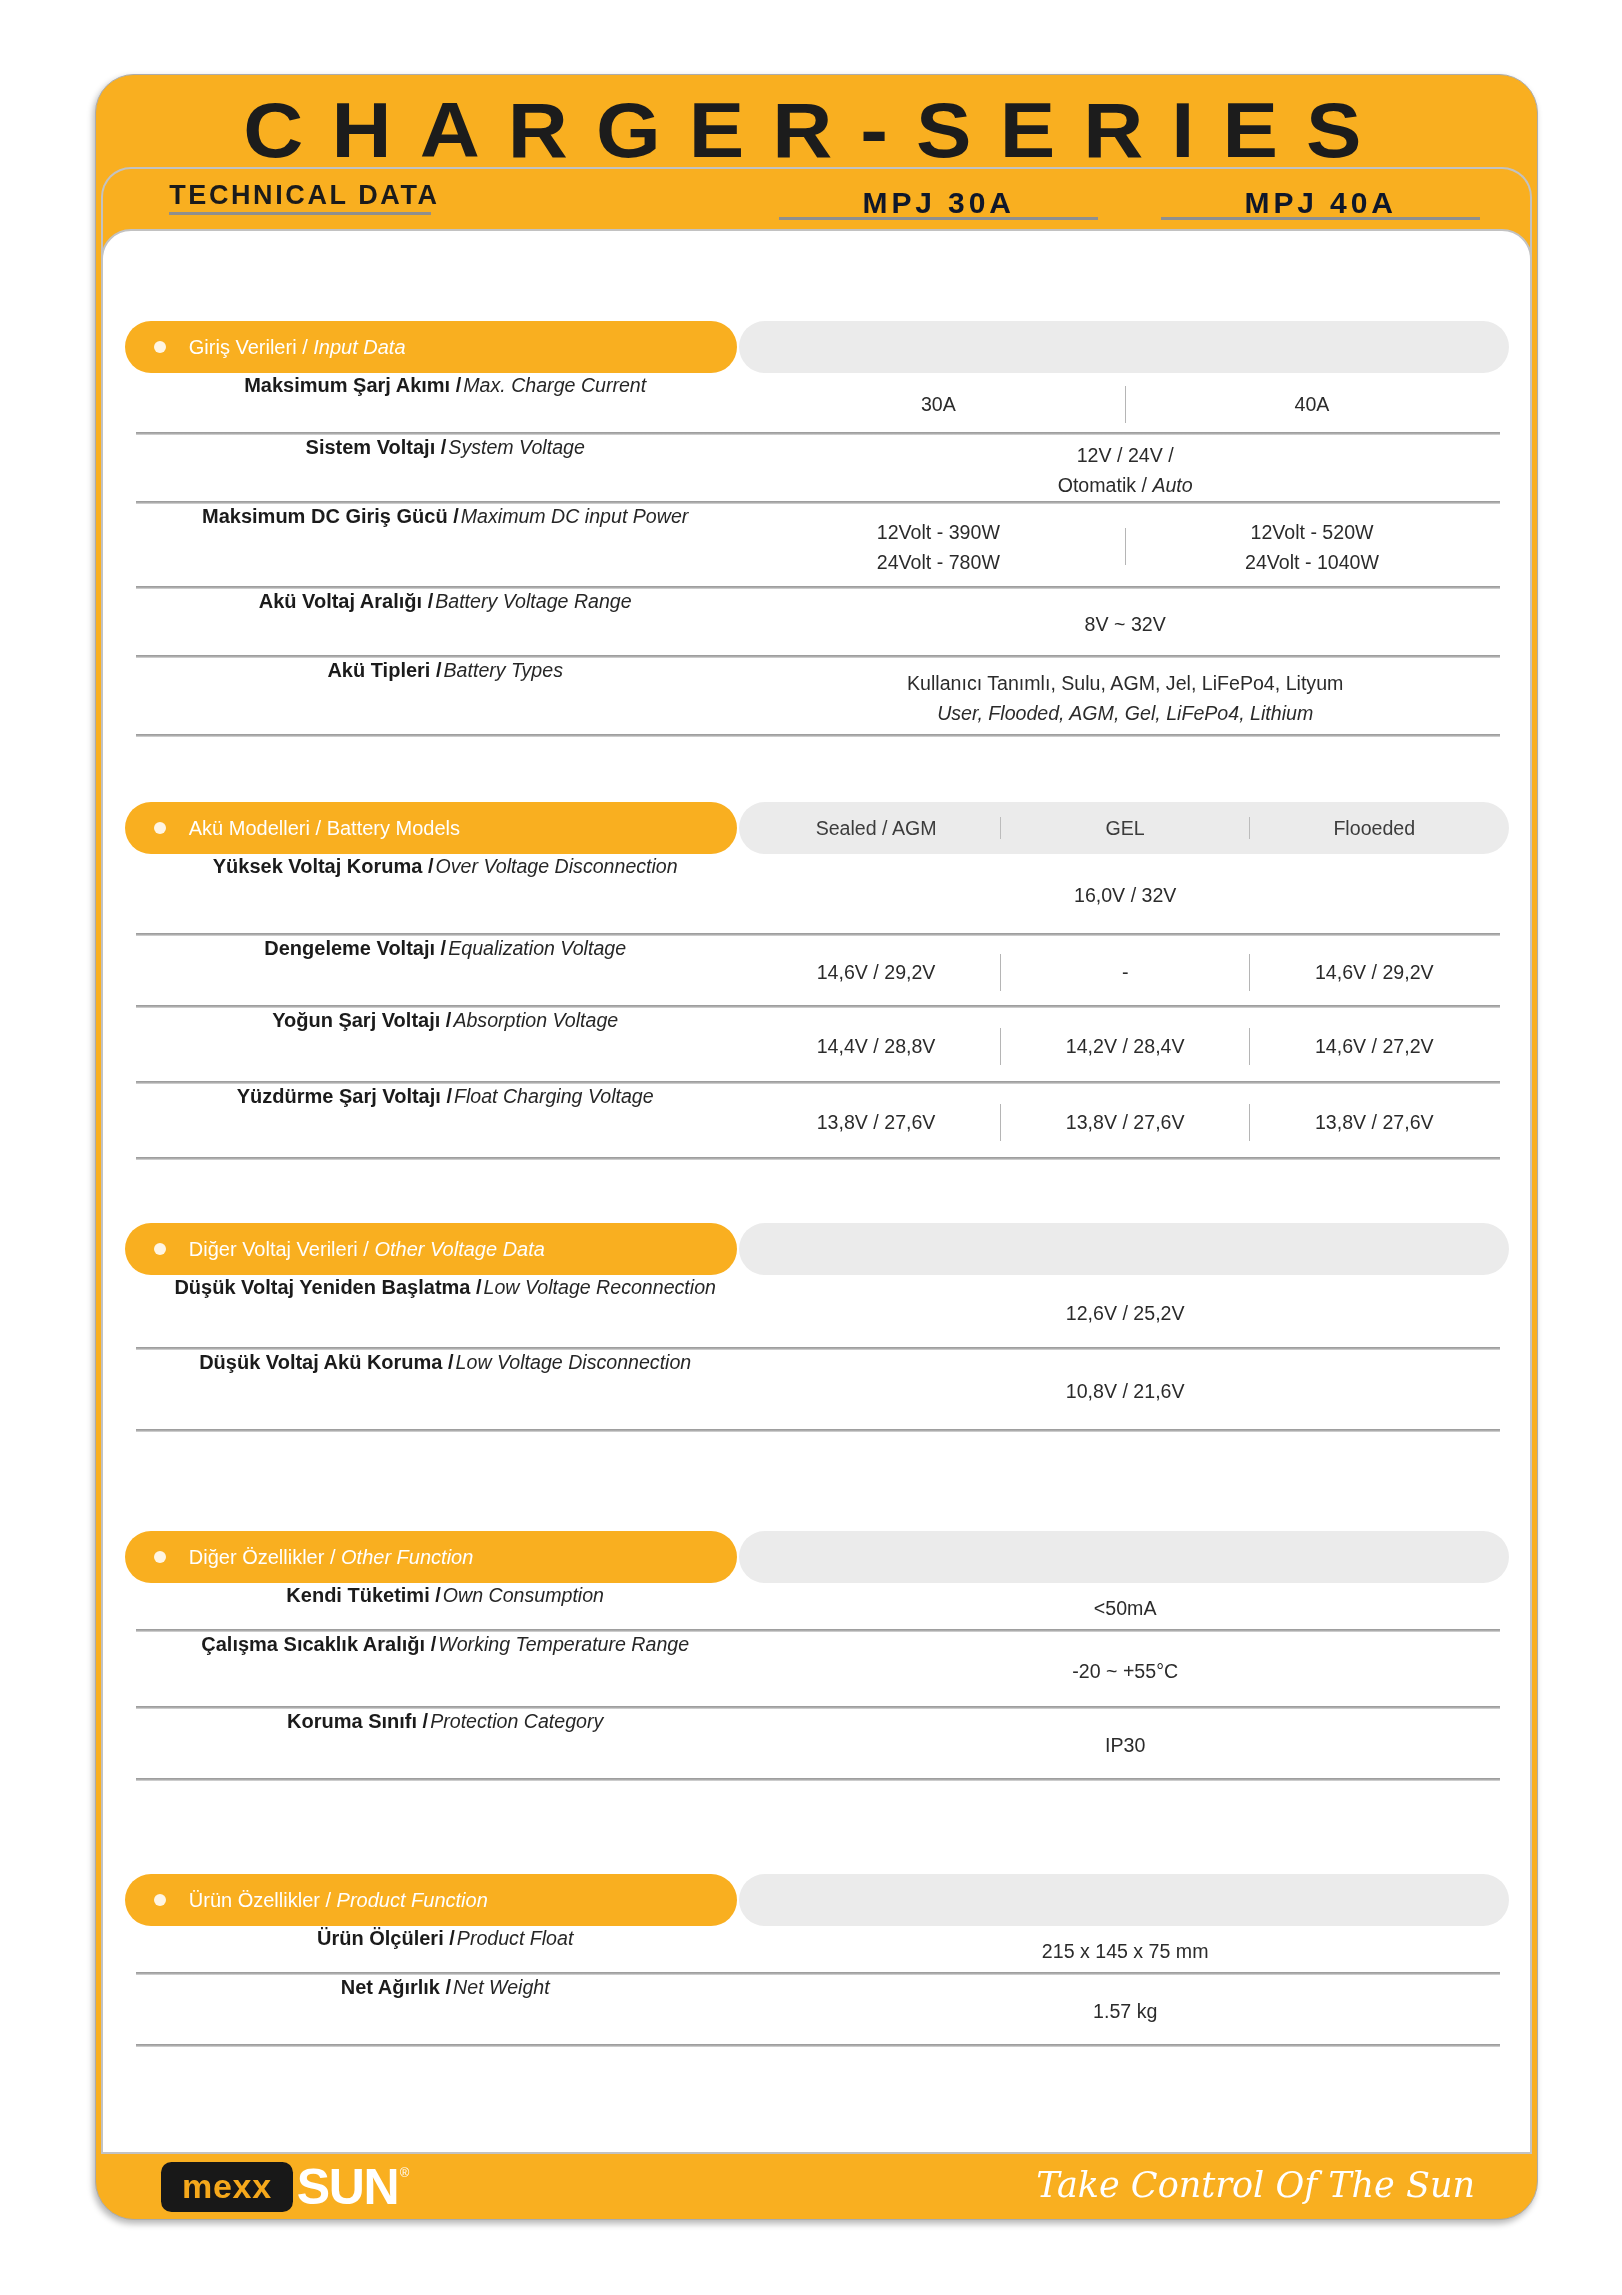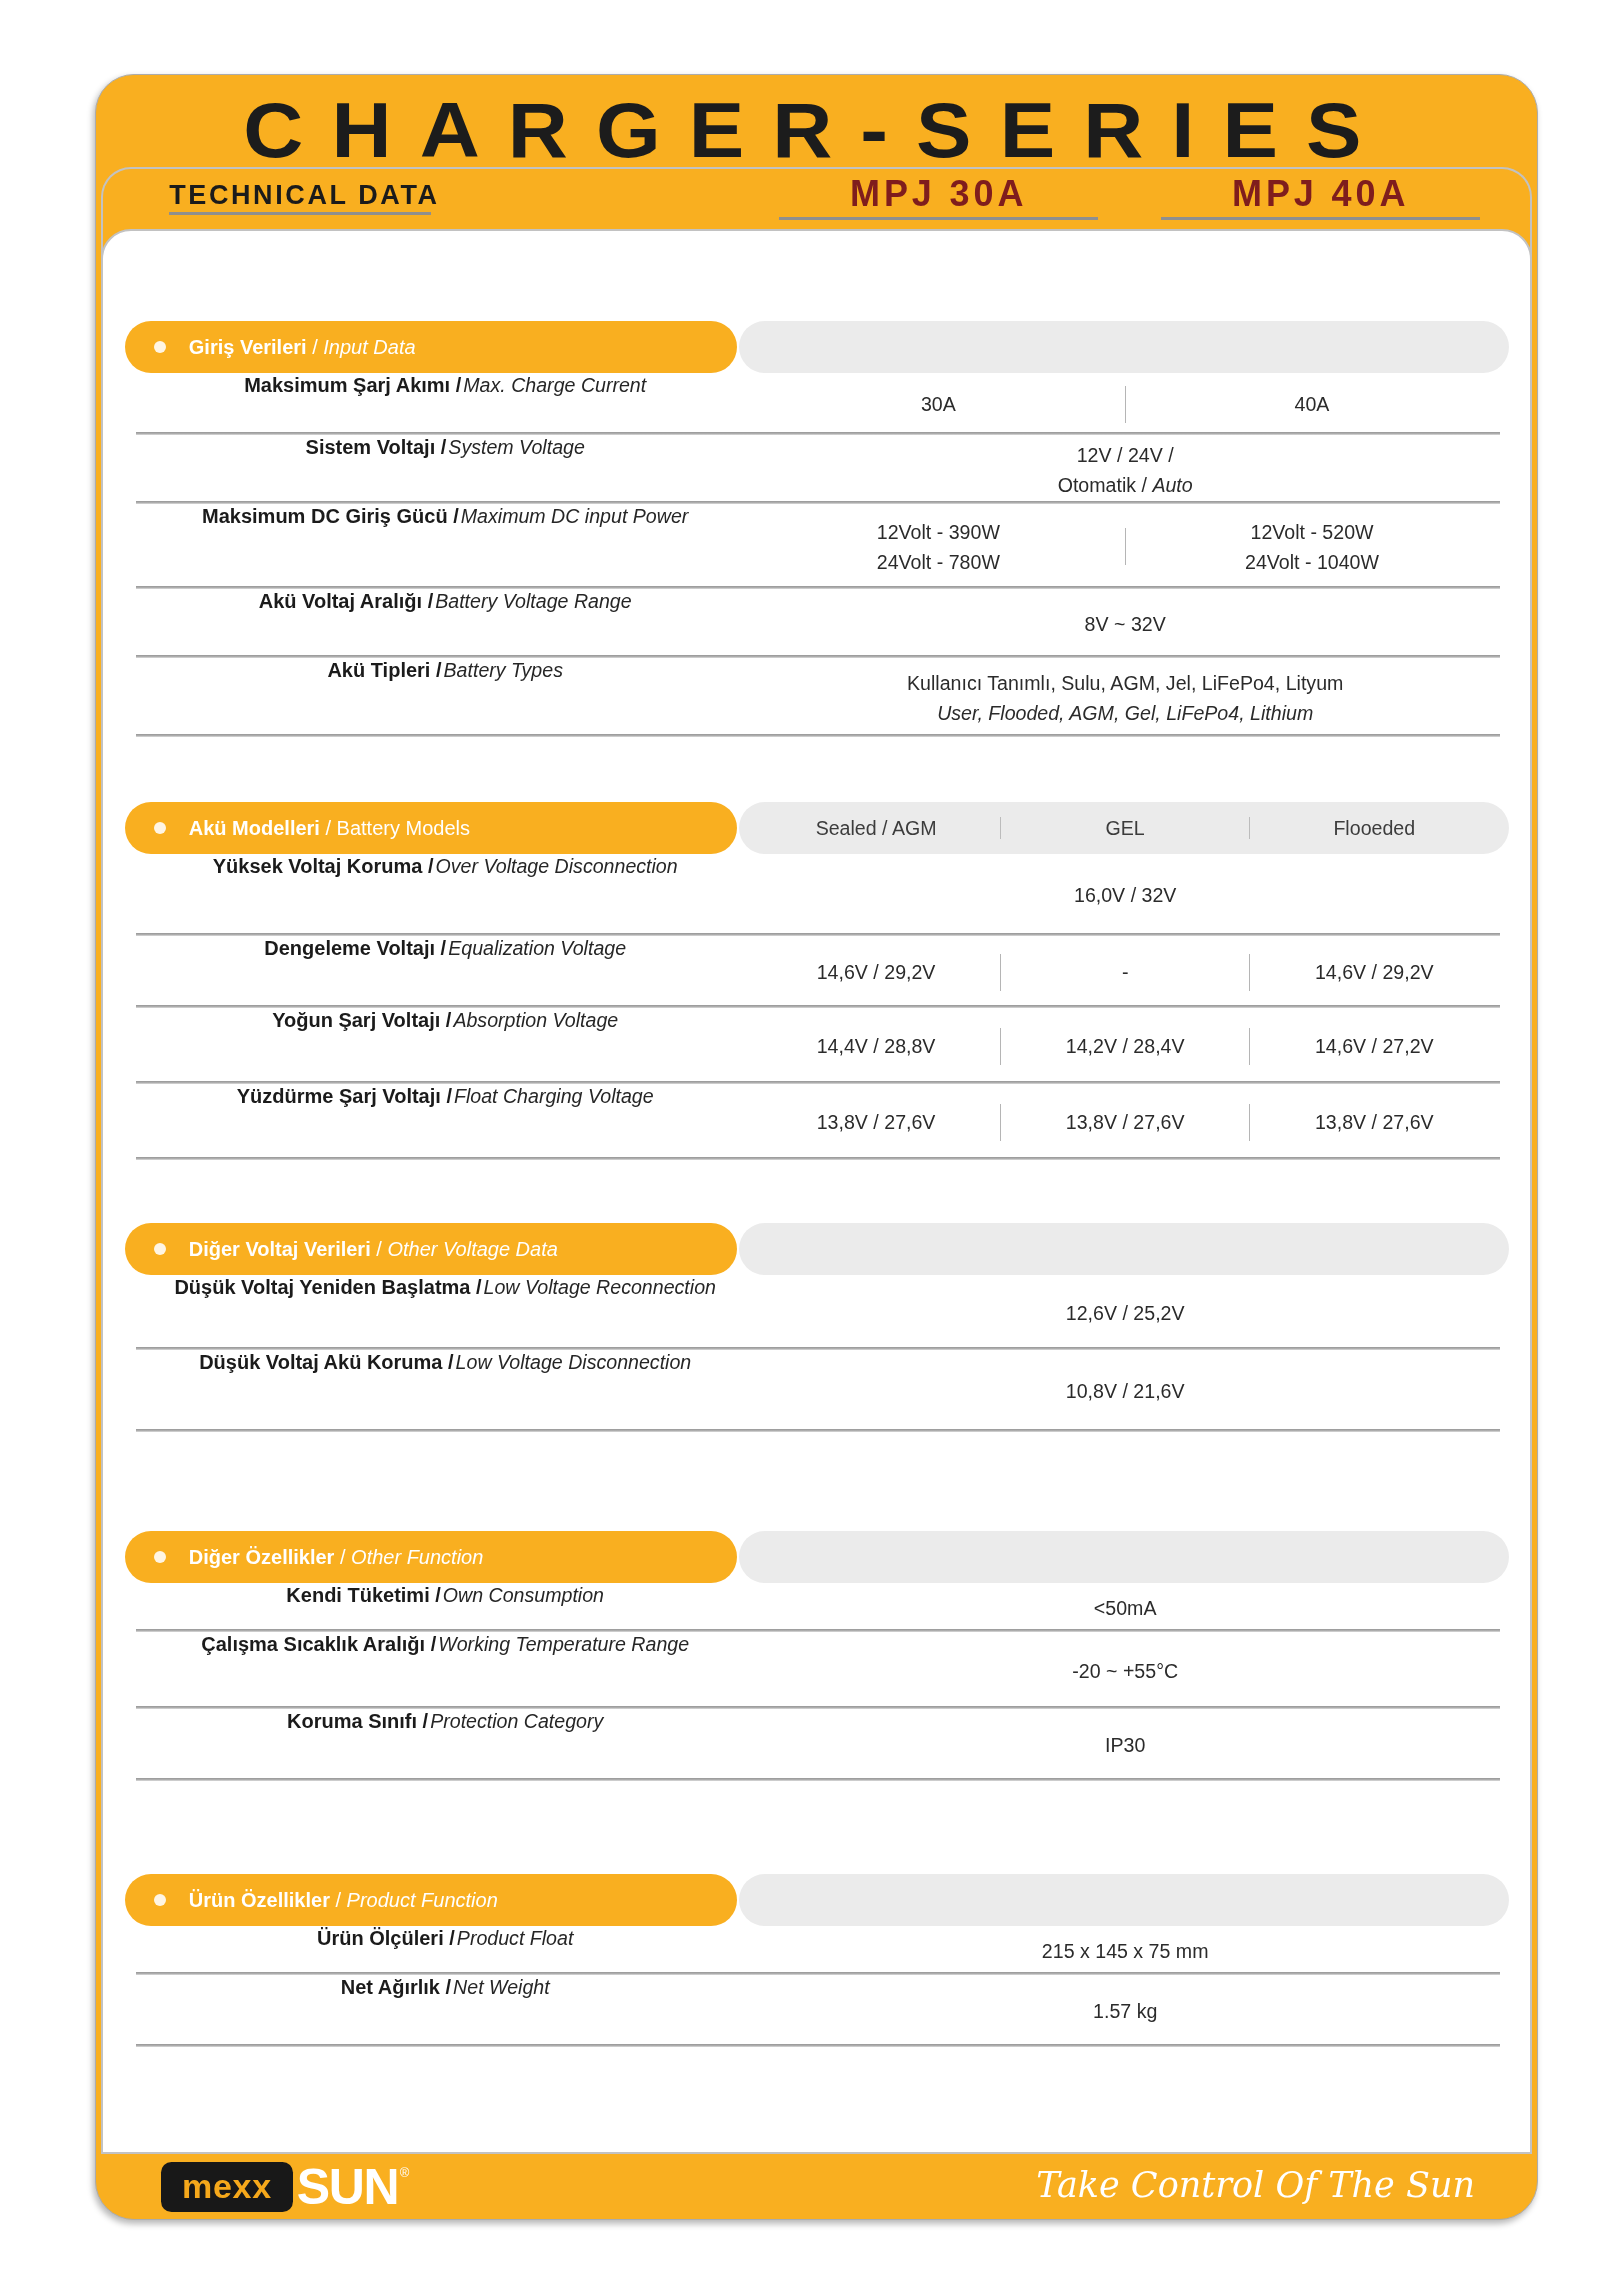--- a/index.html
+++ b/index.html
@@ -31,22 +31,22 @@
     background:var(--orange);
     border:2px solid var(--border-gray);border-bottom:none;
     border-radius:30px 30px 0 0;
   }
   .td-label{
     position:absolute;left:66px;top:10.5px;
     font-size:27px;font-weight:bold;letter-spacing:2.6px;color:#1b1b1b;white-space:nowrap;
   }
   .td-underline{position:absolute;left:66px;top:43px;width:262px;height:2.6px;background:#8F8F8F;}
   .mpj{
-    position:absolute;top:4px;width:327px;text-align:center;
-    font-size:36px;font-weight:bold;letter-spacing:3.9px;color:#7f1d1d;white-space:nowrap;
+    position:absolute;top:17px;width:327px;text-align:center;
+    font-size:30px;font-weight:bold;letter-spacing:3.9px;color:#0f172a;white-space:nowrap;
   }
   .mpj30{left:672px;}
   .mpj40{left:1054px;}
   .mpj-underline{position:absolute;top:48px;width:319px;height:2.6px;background:#8F8F8F;}
   .u30{left:676px;}
   .u40{left:1058px;}
   
   .card{
     position:absolute;left:5.2px;right:5.2px;top:154px;bottom:65px;
     background:#ffffff;border:2px solid var(--border-gray);
@@ -71,21 +71,21 @@
     background:var(--orange);border-radius:26px;
   }
   .bullet{
     position:absolute;left:29px;top:20px;width:12.4px;height:12.4px;border-radius:50%;
     background:#ffffff;opacity:.88;
   }
   .pilltext{
     position:absolute;left:64px;top:0;line-height:52px;color:#ffffff;
     font-size:20px;white-space:nowrap;
   }
-  .pt-tr{font-weight:bold;}
+  .pt-tr{font-weight:normal;}
   .pt-en.it{font-style:italic;}
   
   .row{position:relative;margin:0 28px 0 31px;}
   .row::after{
     content:"";position:absolute;left:2px;right:2px;bottom:0;height:2.6px;
     background:linear-gradient(to bottom,#9E9E9E 35%,#DCDCDC 100%);
   }
   .lbl{
     display:flex;flex-direction:row;justify-content:center;gap:2px;
     height:100%;padding-left:33px;width:589px;

